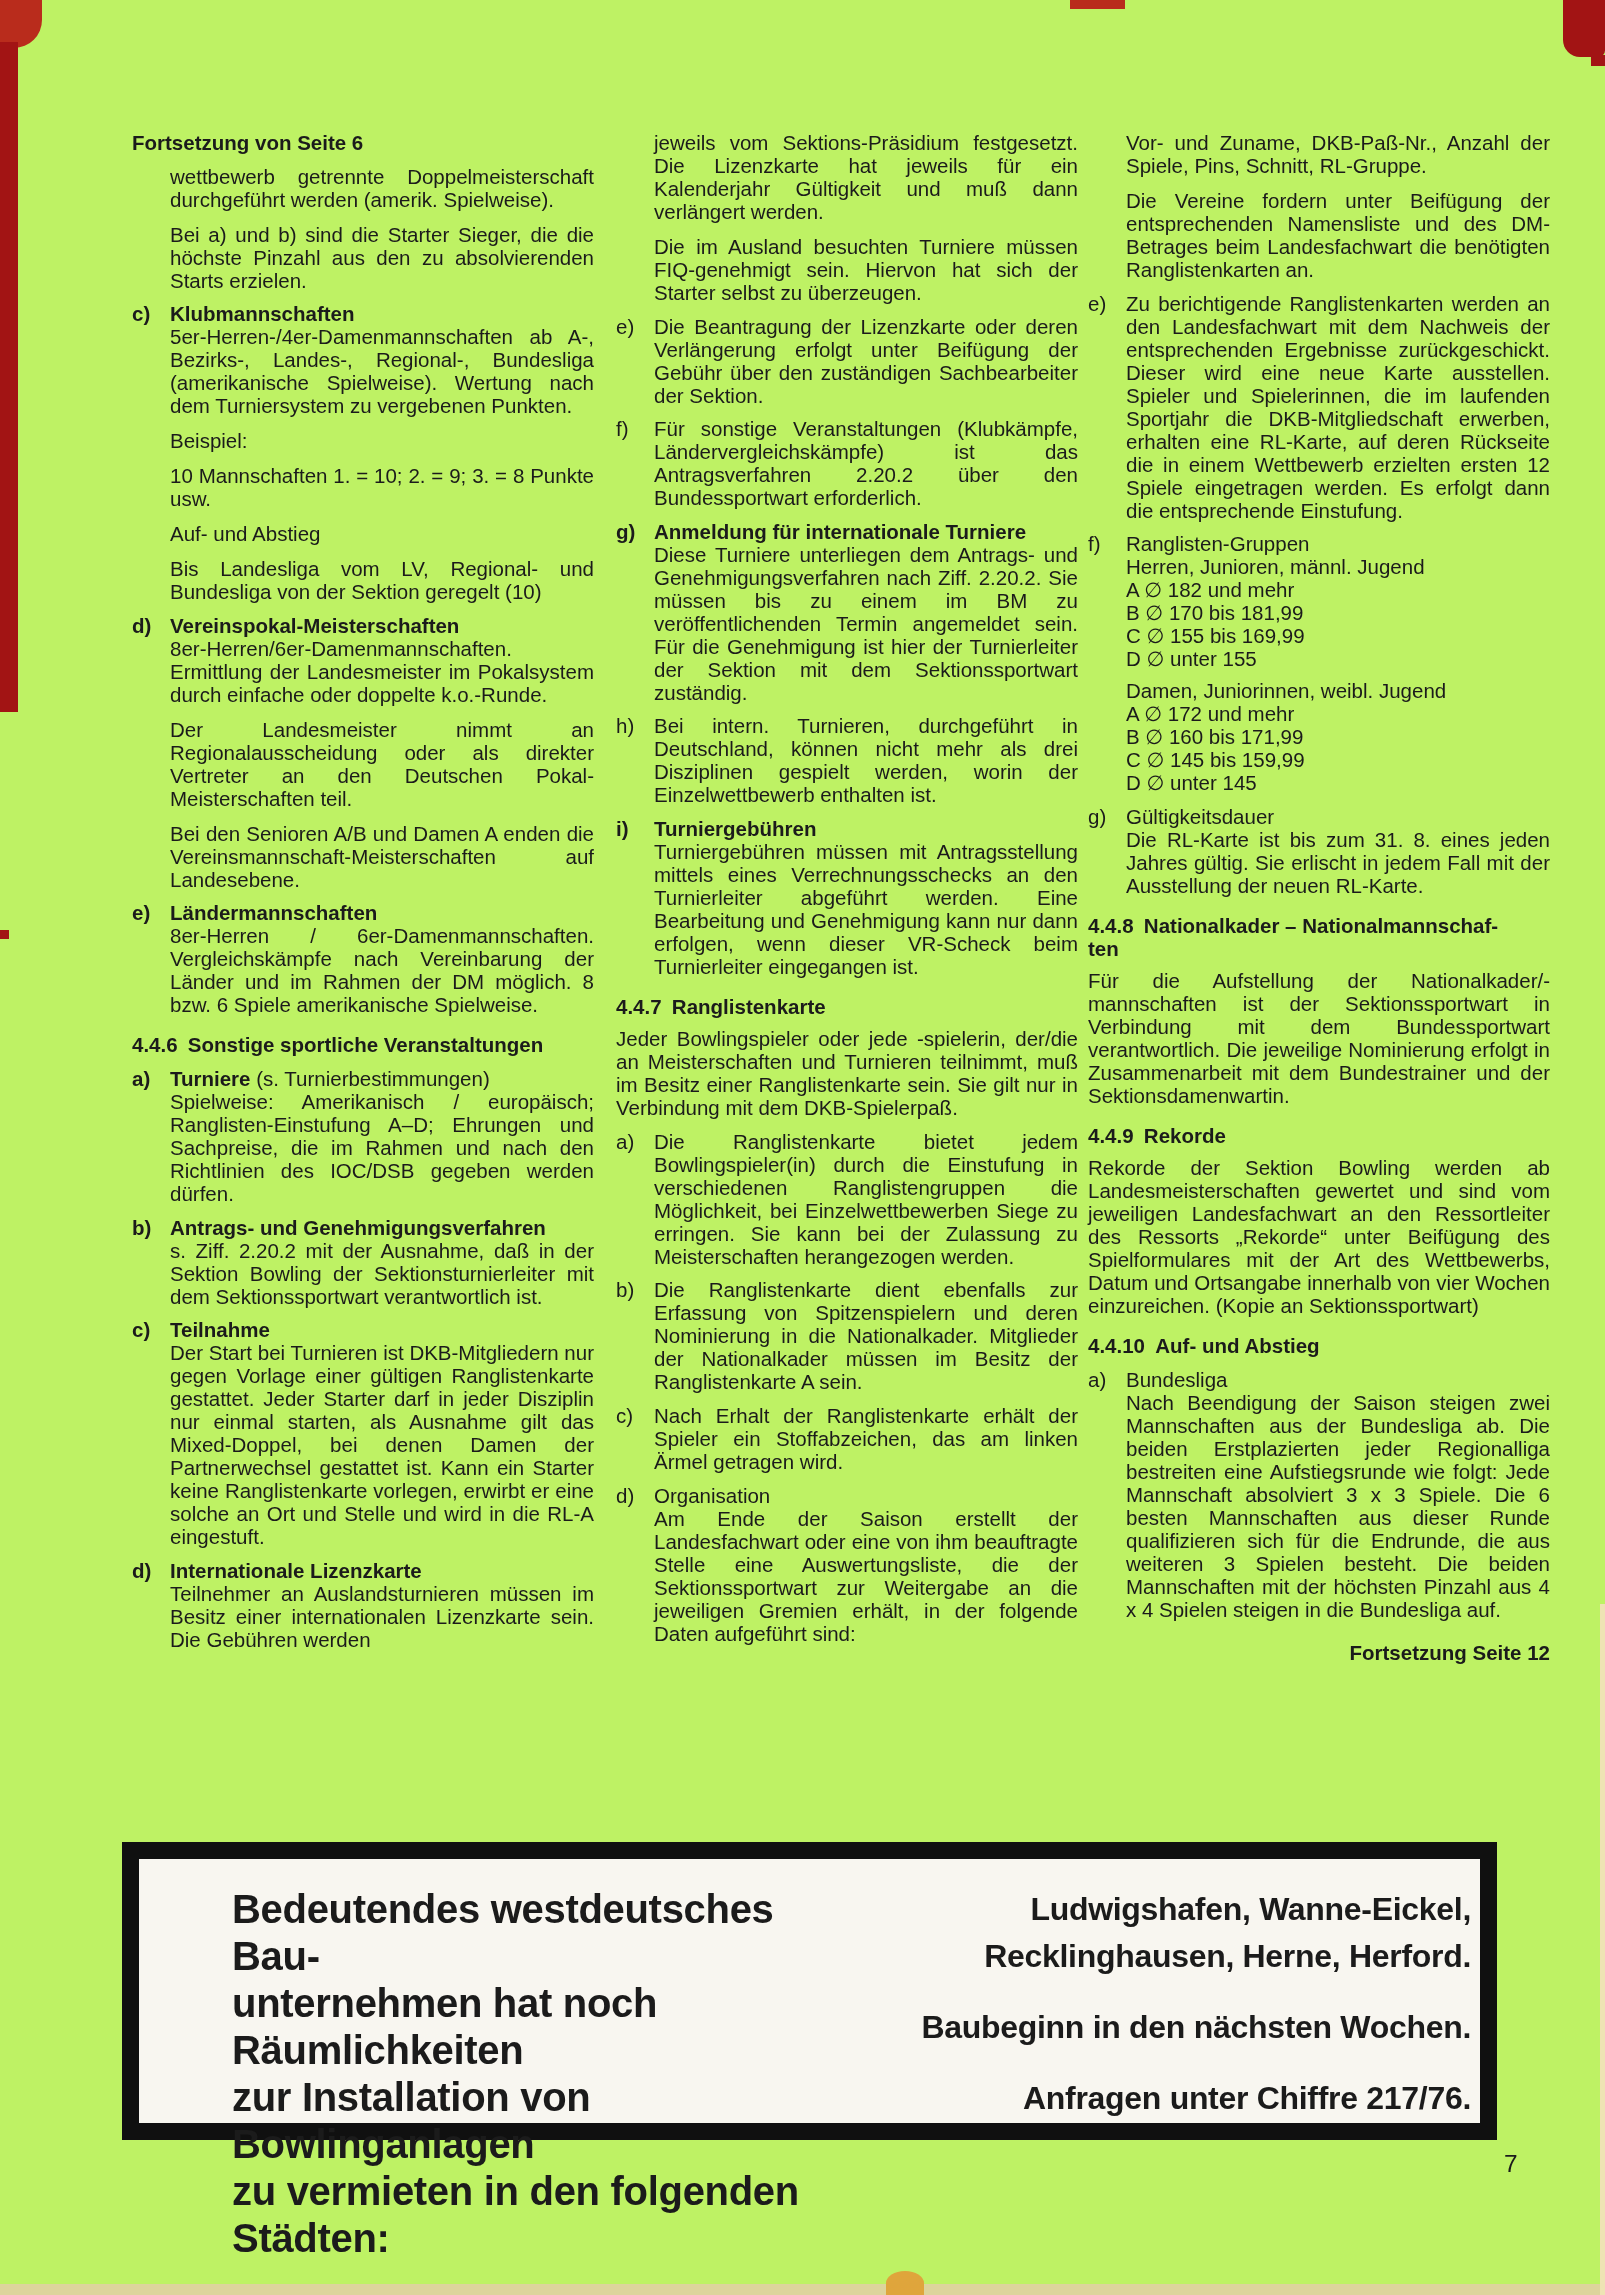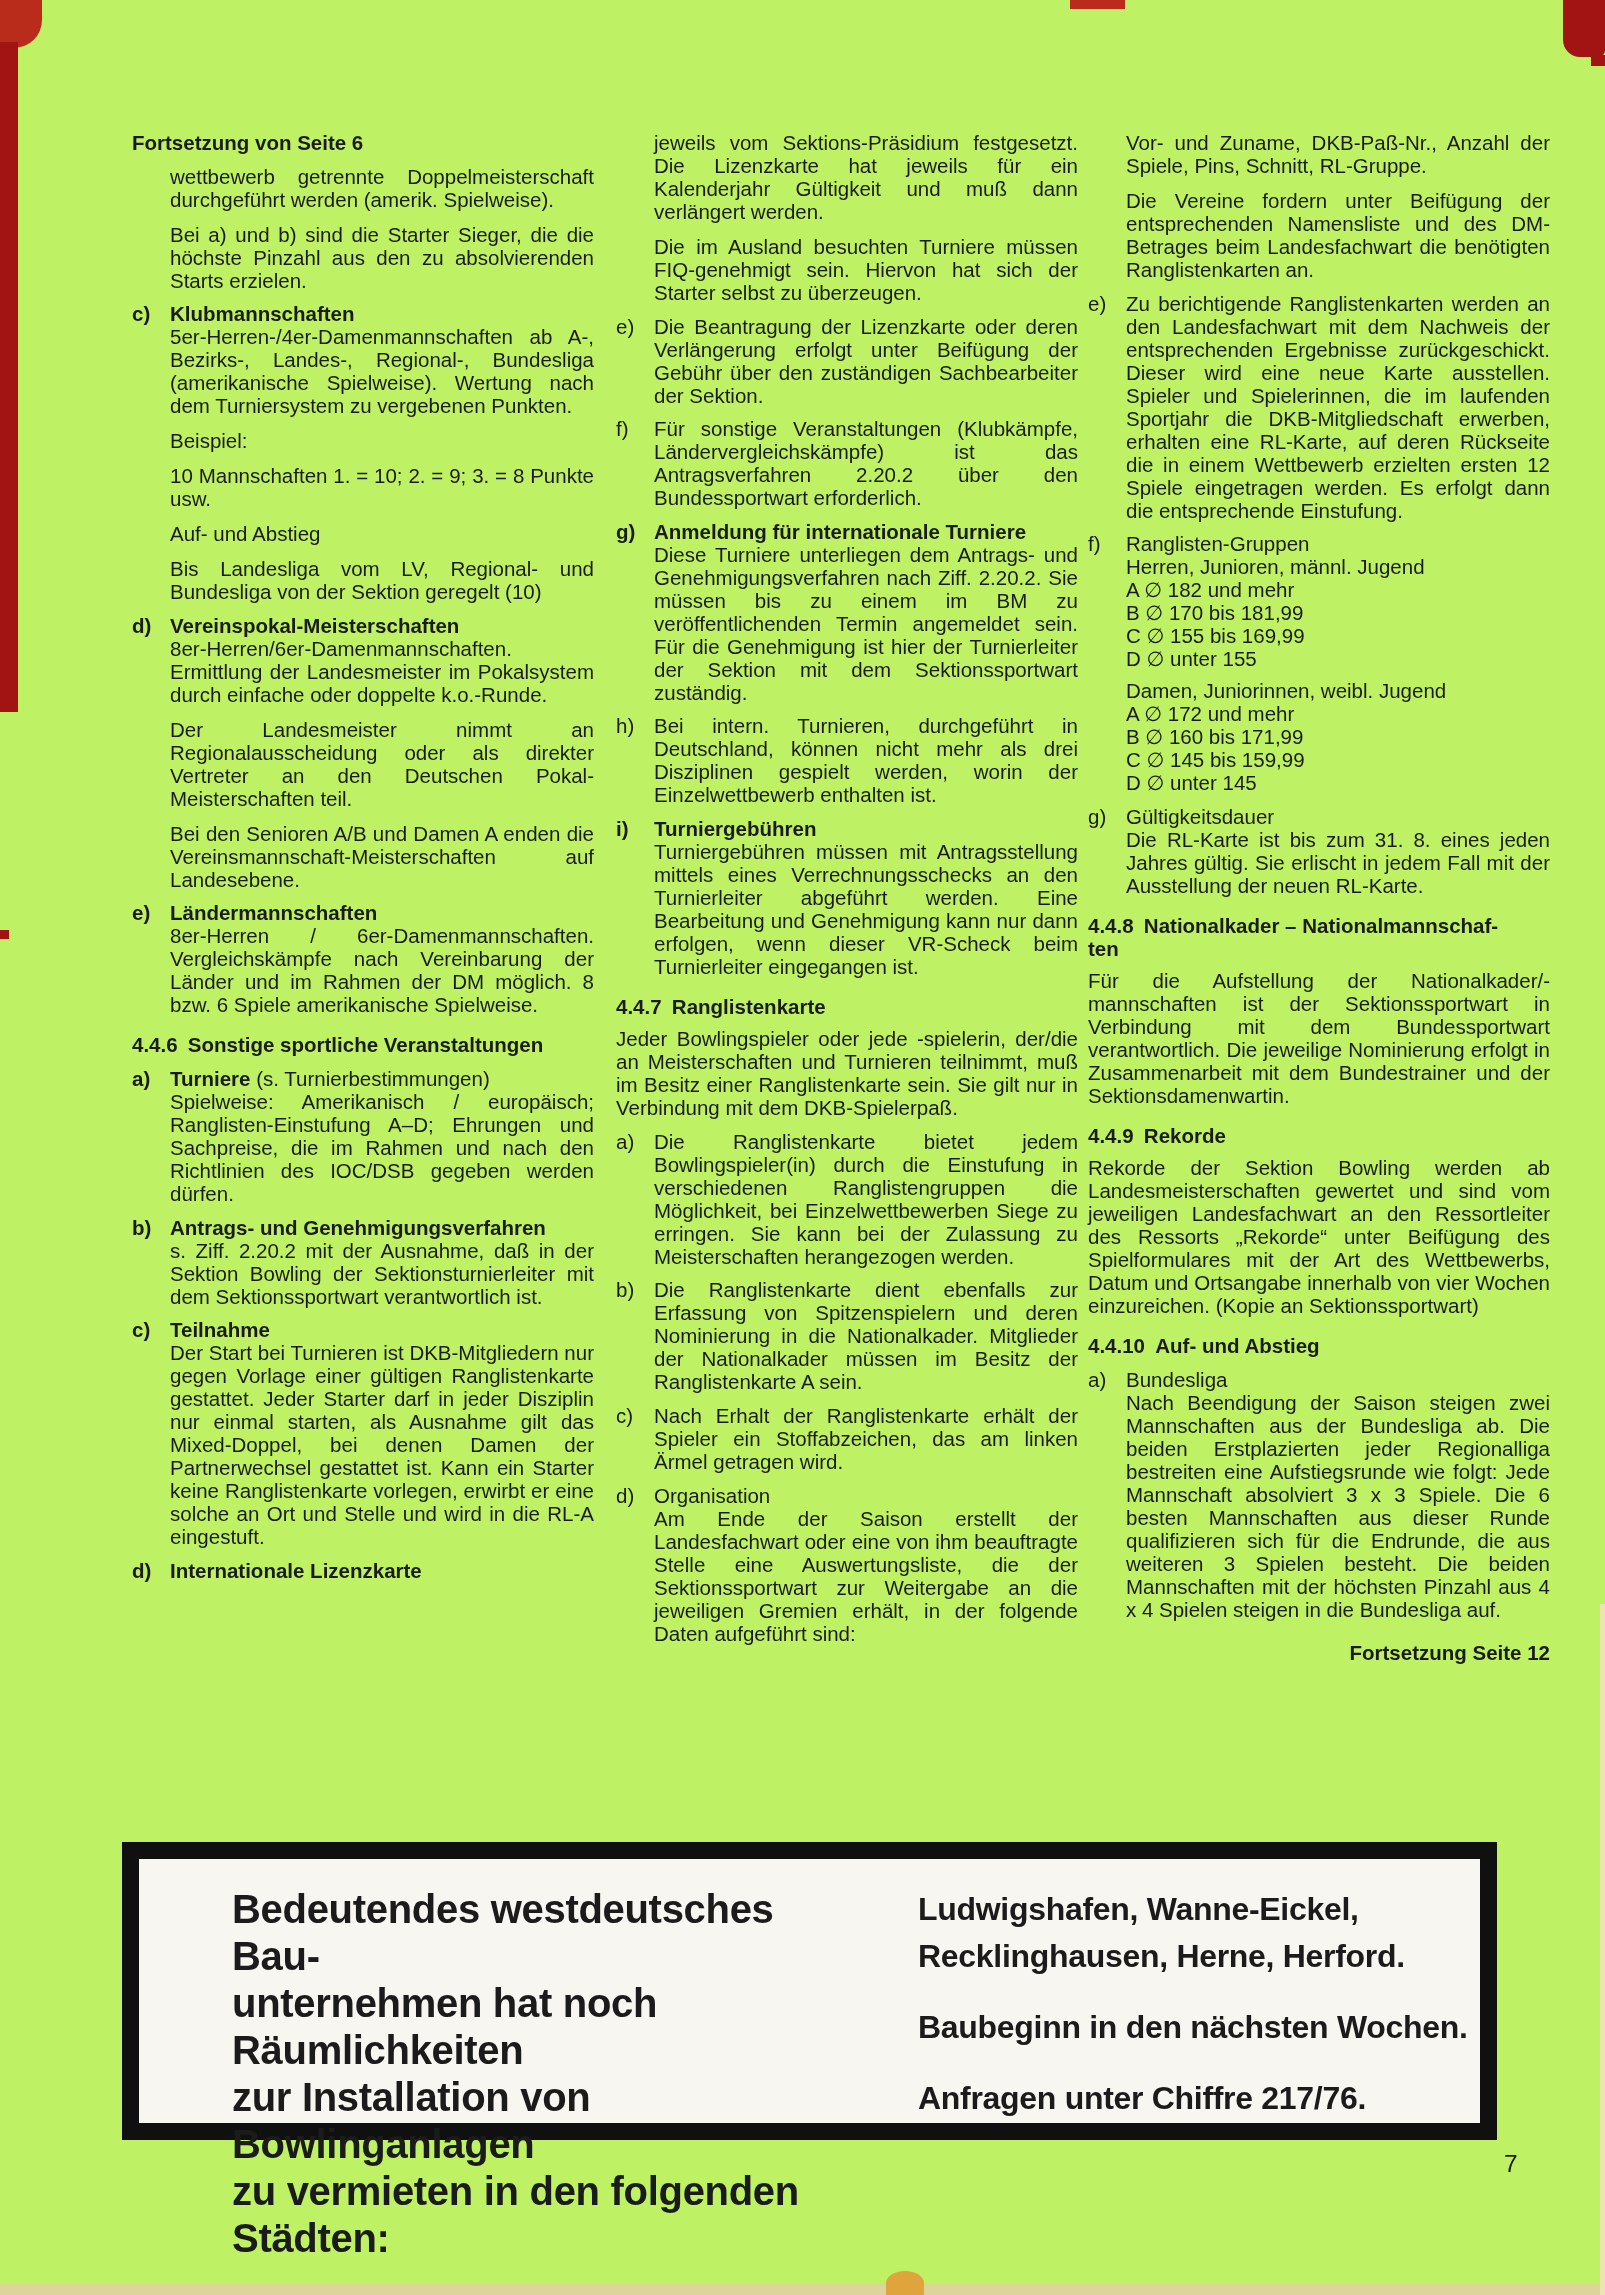--- a/index.html
+++ b/index.html
@@ -19,21 +19,21 @@
   .lines{white-space:pre-line;}
   .lgap{margin-top:9.2px;}
   .right{text-align:right;font-weight:700;margin-top:20px;}
   .col > :first-child{margin-top:0;}
   
   #adbox{position:absolute;left:122px;top:1842px;width:1375px;height:298px;
          box-sizing:border-box;border:17px solid #101010;background:#f8f6f0;}
   .adtext{position:absolute;font-weight:700;font-size:40px;line-height:47px;
           letter-spacing:-0.3px;white-space:pre-line;}
   #adleft{left:232px;top:1886px;width:627px;}
-  #adright{position:absolute;left:918px;top:1886px;width:601px;}
+  #adright{position:absolute;left:870px;top:1886px;width:601px;text-align:right;}
   #adright .adline{font-weight:700;font-size:32px;line-height:47px;
                    letter-spacing:-0.3px;white-space:pre-line;}
   #adright .adline + .adline{margin-top:24px;}
   #pagenum{position:absolute;left:1504px;top:2150px;font-size:24.4px;}
   
   .mark{position:absolute;}
   #m-blob{left:0;top:0;width:42px;height:48px;border-radius:0 0 28px 5.3px;}
   #m-bar{left:0;top:42px;width:18px;height:670px;}
   #m-tick{left:0;top:930px;width:9.2px;height:9.2px;}
   #m-tr{left:1563px;top:0;width:42px;height:57px;border-radius:0 0 6.6px 17px;}
@@ -88,20 +88,21 @@
         <div class="p0">s. Ziff. 2.20.2 mit der Ausnahme, daß in der Sektion Bowling der Sektionsturnierleiter mit dem Sektionssportwart verantwortlich ist.</div>
       </div>
       <div class="item">
         <span class="lbl b">c)</span>
         <div class="t"><span class="b">Teilnahme</span></div>
         <div class="p0">Der Start bei Turnieren ist DKB-Mitgliedern nur gegen Vorlage einer gültigen Ranglistenkarte gestattet. Jeder Starter darf in jeder Disziplin nur einmal starten, als Ausnahme gilt das Mixed-Doppel, bei denen Damen der Partnerwechsel gestattet ist. Kann ein Starter keine Ranglistenkarte vorlegen, erwirbt er eine solche an Ort und Stelle und wird in die RL-A eingestuft.</div>
       </div>
       <div class="item">
         <span class="lbl b">d)</span>
         <div class="t"><span class="b">Internationale Lizenzkarte</span></div>
+        <div class="p0">Teilnehmer an Auslandsturnieren müssen im Besitz einer internationalen Lizenzkarte sein. Die Gebühren werden</div>
       </div>
     </div>
   <div class="col" id="col2">
       <div class="item">
         <span class="lbl"></span>
         <div class="p0">jeweils vom Sektions-Präsidium festgesetzt. Die Lizenzkarte hat jeweils für ein Kalenderjahr Gültigkeit und muß dann verlängert werden.</div>
         <div class="p0">Die im Ausland besuchten Turniere müssen FIQ-genehmigt sein. Hiervon hat sich der Starter selbst zu überzeugen.</div>
       </div>
       <div class="item">
         <span class="lbl">e)</span>

